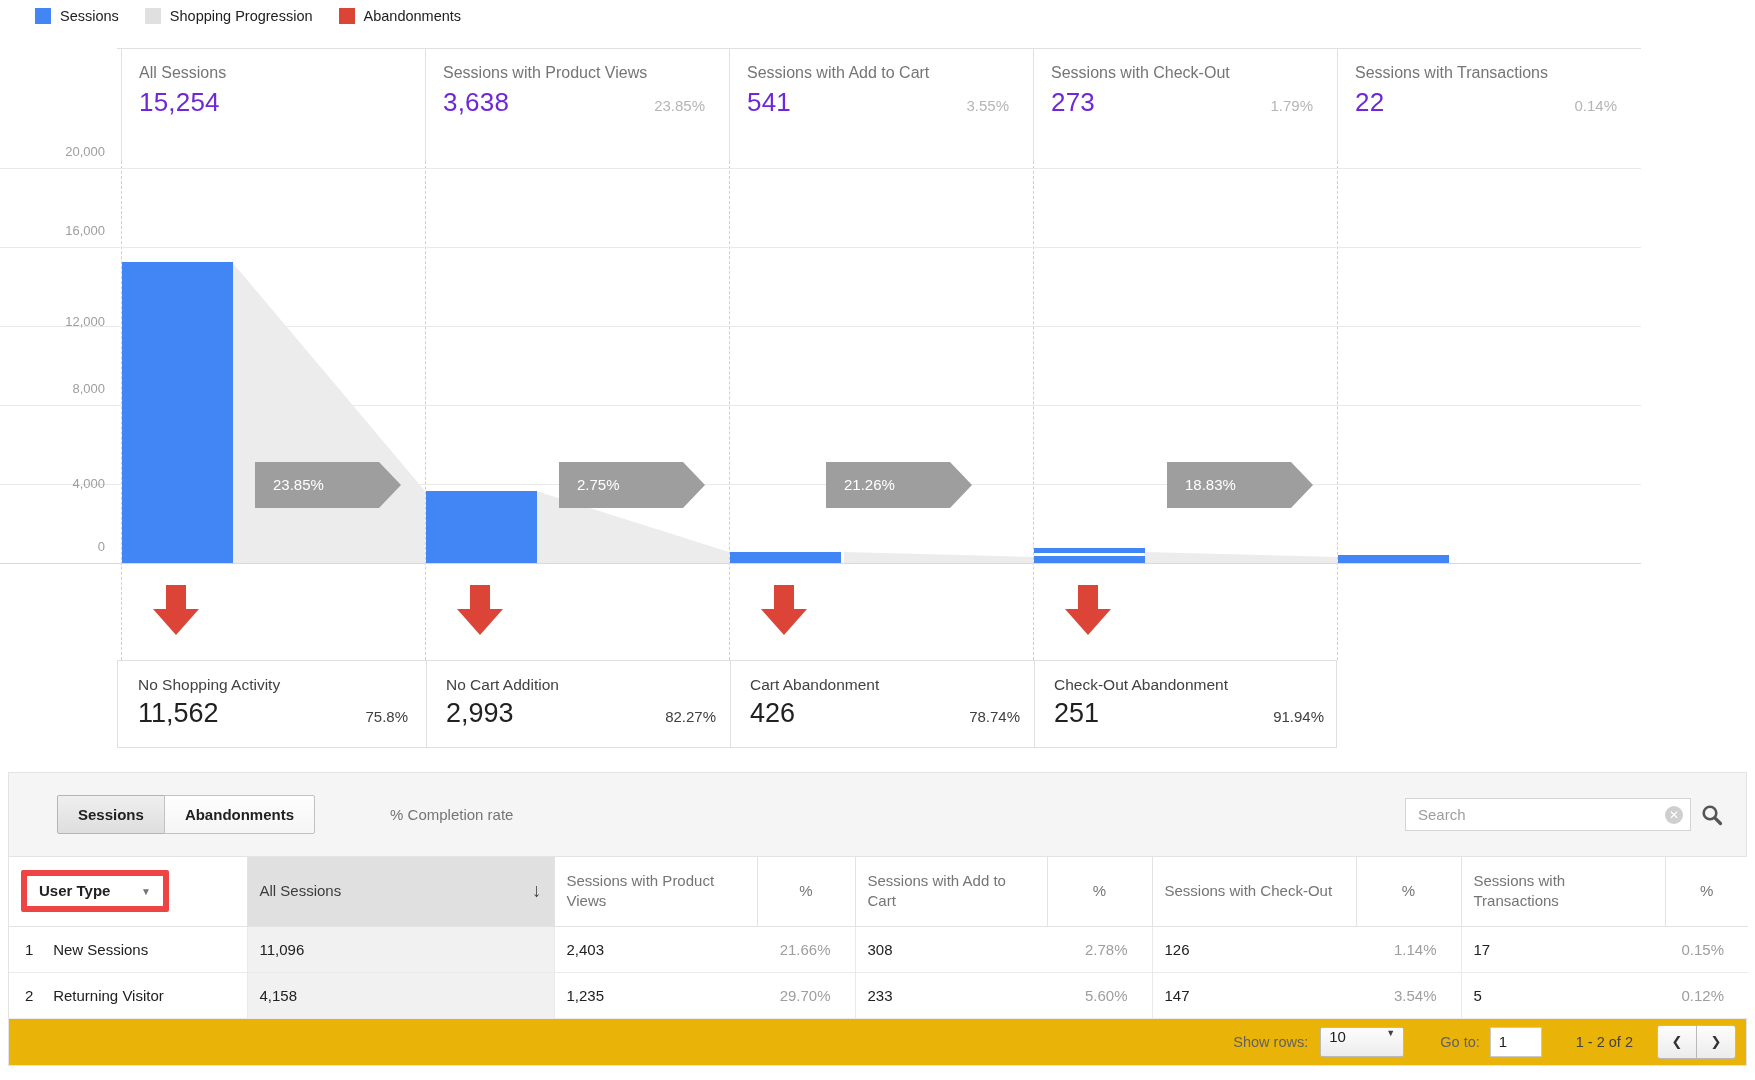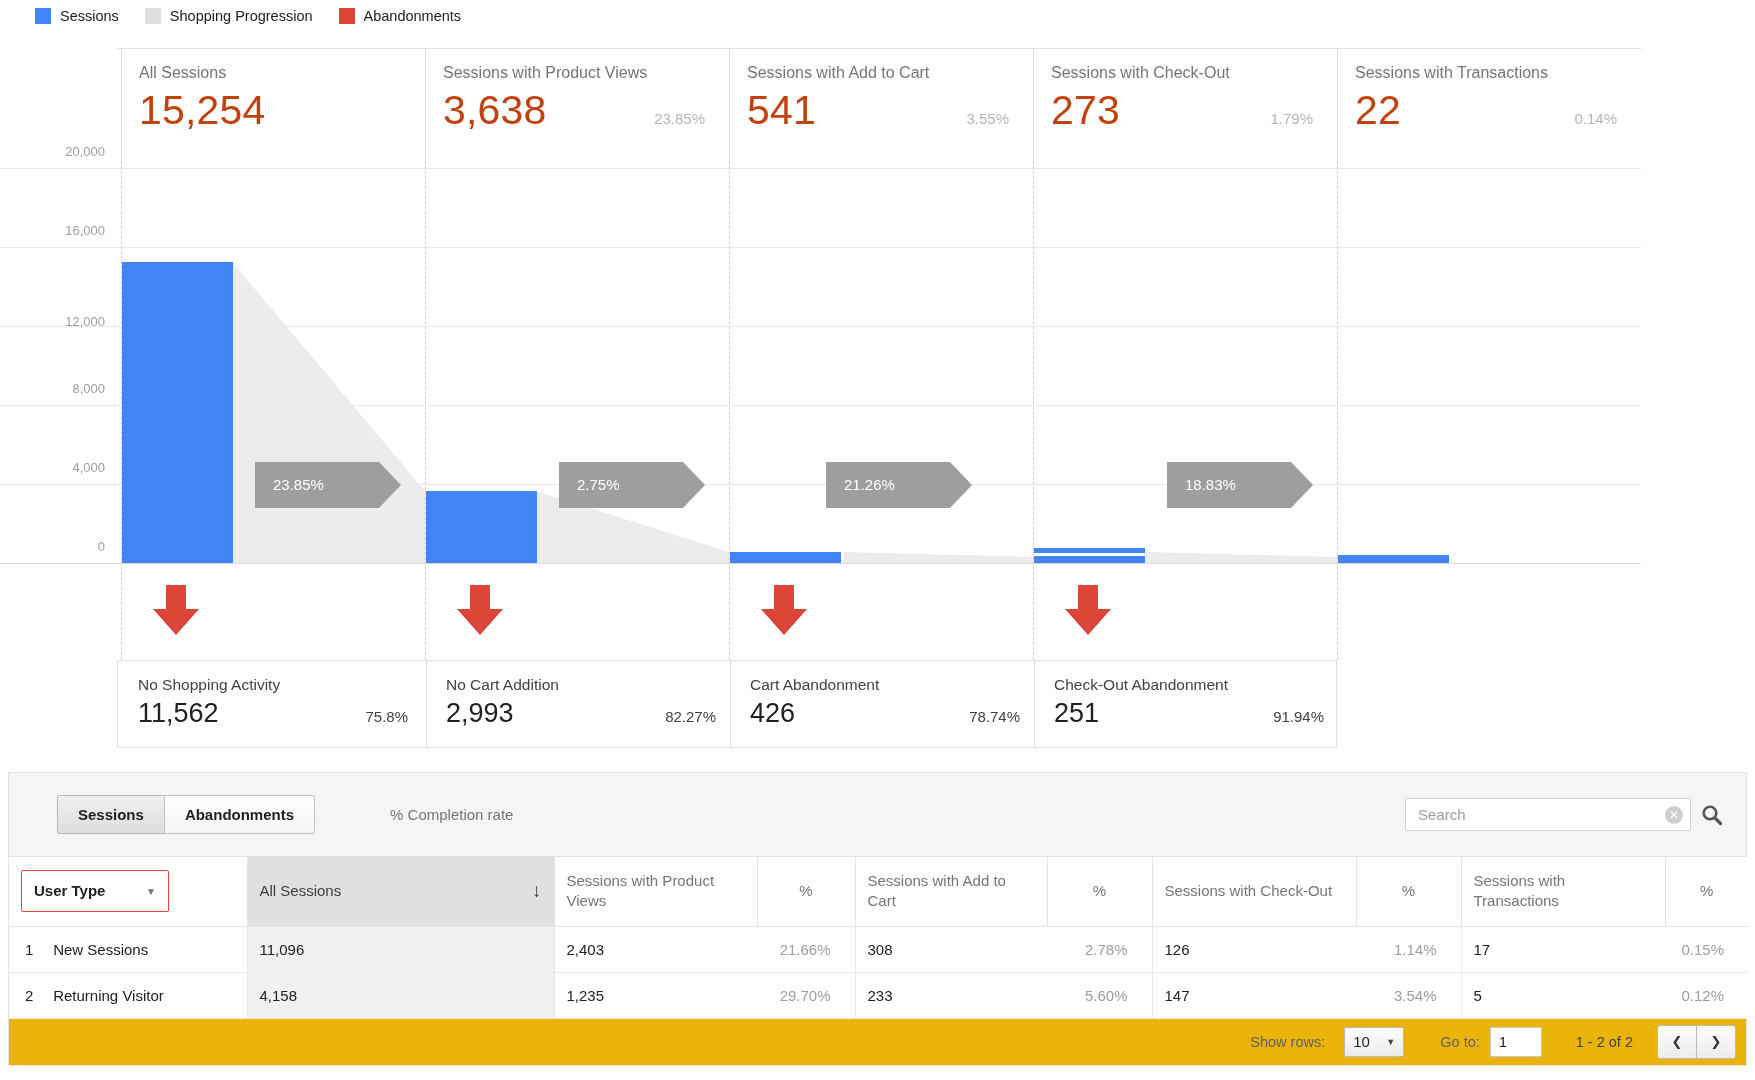--- a/index.html
+++ b/index.html
@@ -17,21 +17,21 @@
   .vline-solid{position:absolute;top:48px;height:113px;width:0;border-left:1px solid #e0e0e0;}
   .vline-dash{position:absolute;top:161px;height:499px;width:0;border-left:1px dashed #cfcfcf;}
   .gridline{position:absolute;left:0;width:1641px;height:0;border-top:1px solid #e9e9e9;}
   .gridline.zero{border-top:1px solid #d9d9d9;}
   .ytick{position:absolute;width:105px;text-align:right;font-size:13px;color:#9e9e9e;left:0;}
 
   
   .scard{position:absolute;top:64px;width:262px;}
   .scard-label{font-size:16px;color:#757575;margin-bottom:5px;}
   .scard-row{display:flex;align-items:baseline;justify-content:space-between;}
-  .scard-value{font-size:41px;color:#c2410c;letter-spacing:.2px;}
+  .scard-value{font-size:26px;color:#6d28d9;letter-spacing:.2px;}
   .scard-pct{font-size:15px;color:#b5b5b5;}
 
   
   .bar{position:absolute;width:111px;background:#4285f4;}
   .funnel-svg{position:absolute;left:0;top:0;pointer-events:none;}
   .chip{position:absolute;top:462px;width:146px;height:46px;background:#9e9e9e;color:#fff;
         font-size:15px;line-height:46px;padding-left:18px;box-sizing:border-box;
         clip-path:polygon(0 0,calc(100% - 22px) 0,100% 50%,calc(100% - 22px) 100%,0 100%);}
 
   
@@ -69,35 +69,35 @@
   .search-go{margin-left:9px;width:24px;height:24px;cursor:pointer;}
 
   table.data{border-collapse:collapse;width:100%;table-layout:fixed;}
   th,td{box-sizing:border-box;}
   thead th{height:69px;font-size:15px;font-weight:400;color:#757575;text-align:left;vertical-align:middle;
            padding:0 12px;border-right:1px solid #e3e3e3;border-bottom:1px solid #e3e3e3;background:#fff;line-height:1.35;}
   thead th:last-child{border-right:none;}
   thead th.col-allsessions{background:#e0e0e0;color:#3c3c3c;}
   thead th.col-pct{text-align:center;}
   .usertype-btn{display:inline-flex;align-items:center;justify-content:space-between;width:148px;height:42px;
-                background:#fff;border:1px solid #ef4444;border-radius:2px;padding:0 12px;box-sizing:border-box;
+                background:#fff;border:6px solid #ef4444;border-radius:2px;padding:0 12px;box-sizing:border-box;
                 font-size:15px;font-weight:700;color:#212121;cursor:pointer;}
   .usertype-caret{font-size:10px;color:#757575;}
   .th-flex{display:flex;align-items:center;justify-content:space-between;}
   .sort-arrow{font-size:19px;color:#424242;}
   tbody td{height:46px;font-size:15px;color:#212121;padding:0 12px;border-bottom:1px solid #ebebeb;vertical-align:middle;background:#fff;}
   tbody td.cell-user{border-right:1px solid #e9e9e9;padding-left:16px;}
   tbody td.cell-shaded{background:#f1f1f1;border-right:1px solid #e9e9e9;}
   tbody td.cell-pct{color:#9e9e9e;text-align:right;padding-right:24px;border-right:1px solid #e9e9e9;}
   tbody td.cell-pct.last{border-right:none;}
   .row-index{display:inline-block;width:24px;color:#212121;}
 
   .tfoot{height:46px;background:#eab308;display:flex;align-items:center;justify-content:flex-end;padding-right:10px;}
   .tfoot-label{font-size:14.5px;color:#616161;}
-  .rows-select{display:inline-flex;align-items:center;justify-content:space-between;width:60px;height:30px;margin-left:19px;
+  .rows-select{display:inline-flex;justify-content:space-between;width:84px;height:30px;margin-left:12px;
                background:linear-gradient(#fdfdfd,#ececec);border:1px solid #b9b9b9;border-radius:2px;padding:0 8px;
                box-sizing:border-box;font-size:15px;color:#212121;cursor:pointer;}
   .rows-caret{font-size:9px;color:#424242;}
   .goto-label{margin-left:36px;}
   .goto-input{width:52px;height:30px;margin-left:10px;border:1px solid #c9c9c9;background:#fff;font-size:15px;color:#212121;
               padding:0 8px;box-sizing:border-box;outline:none;font-family:inherit;}
   .range-label{margin-left:34px;font-size:14.5px;color:#424242;}
   .pager{display:flex;margin-left:24px;}
   .pager-btn{width:38px;height:32px;background:linear-gradient(#fdfdfd,#ececec);border:1px solid #b9b9b9;
              display:flex;align-items:center;justify-content:center;font-size:13px;color:#333;cursor:pointer;}
@@ -143,21 +143,21 @@
   <div class="gridline" style="top:247px"></div>
   <div class="gridline" style="top:326px"></div>
   <div class="gridline" style="top:405px"></div>
   <div class="gridline" style="top:484px"></div>
   <div class="gridline zero" style="top:563px"></div>
 
   <div class="ytick" style="top:144px">20,000</div>
   <div class="ytick" style="top:223px">16,000</div>
   <div class="ytick" style="top:314px">12,000</div>
   <div class="ytick" style="top:381px">8,000</div>
-  <div class="ytick" style="top:460px">4,000</div>
+  <div class="ytick" style="top:476px">4,000</div>
   <div class="ytick" style="top:539px">0</div>
 
   <div class="scard" style="left:139px">
     <div class="scard-label">All Sessions</div>
     <div class="scard-row">
         <span class="scard-value">15,254</span>
       </div>
   </div>
   <div class="scard" style="left:443px">
     <div class="scard-label">Sessions with Product Views</div>

